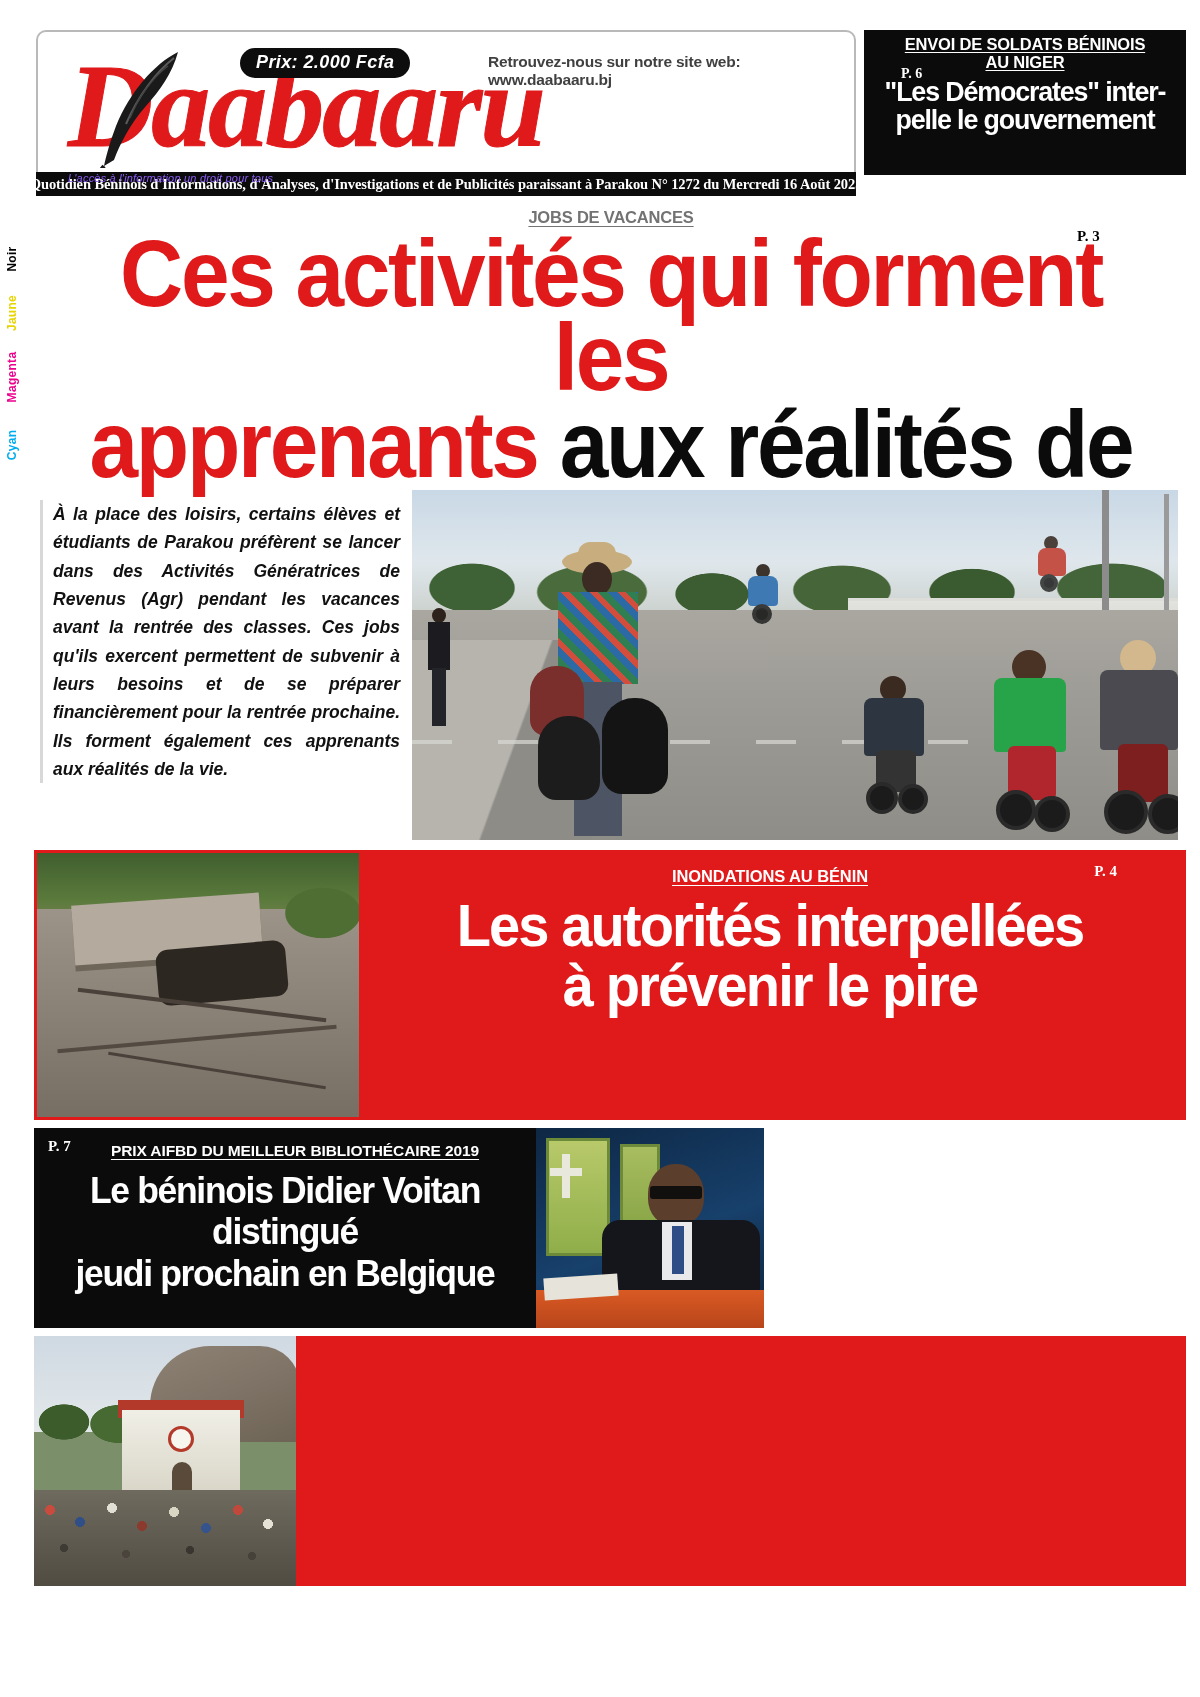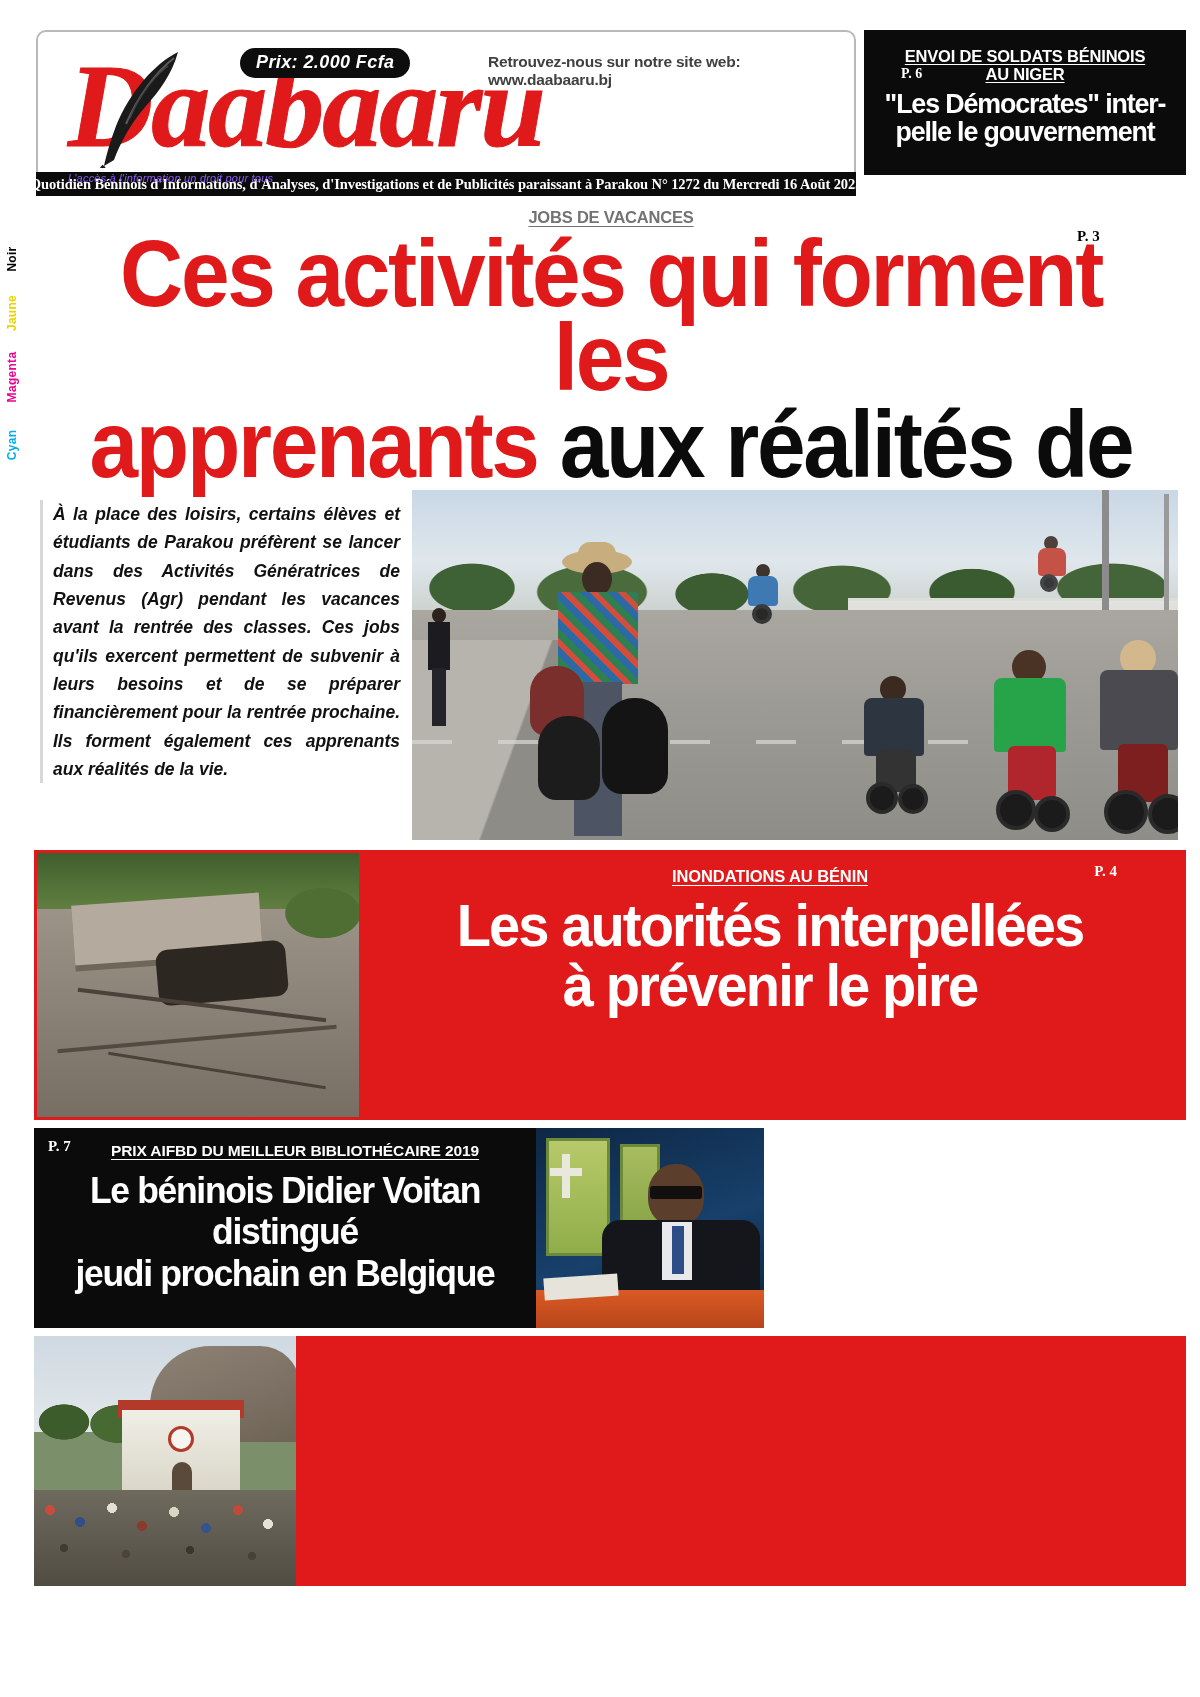--- a/index.html
+++ b/index.html
@@ -119,21 +119,21 @@
     white-space: nowrap;
   }
 
   
   .teaser {
     position: absolute;
     left: 842px; top: 30px;
     width: 322px; height: 145px;
     background: #0b0b0b;
     color: #ffffff;
-    padding: 18px 8px;
+    padding: 6px 8px;
   }
   .teaser-kicker {
     text-align: center;
     font-size: 16.5px;
     font-weight: bold;
     line-height: 1.08;
     letter-spacing: -.2px;
     font-family: "Liberation Sans", sans-serif;
   }
   .teaser-kicker u { text-decoration: underline; text-underline-offset: 2px; }

